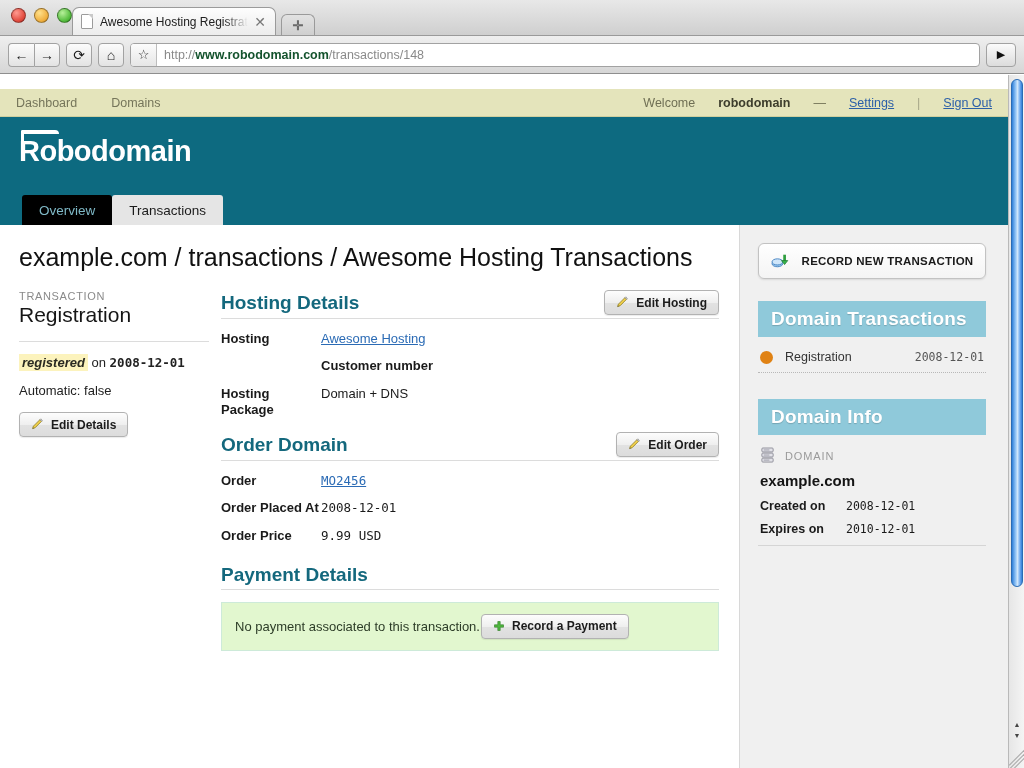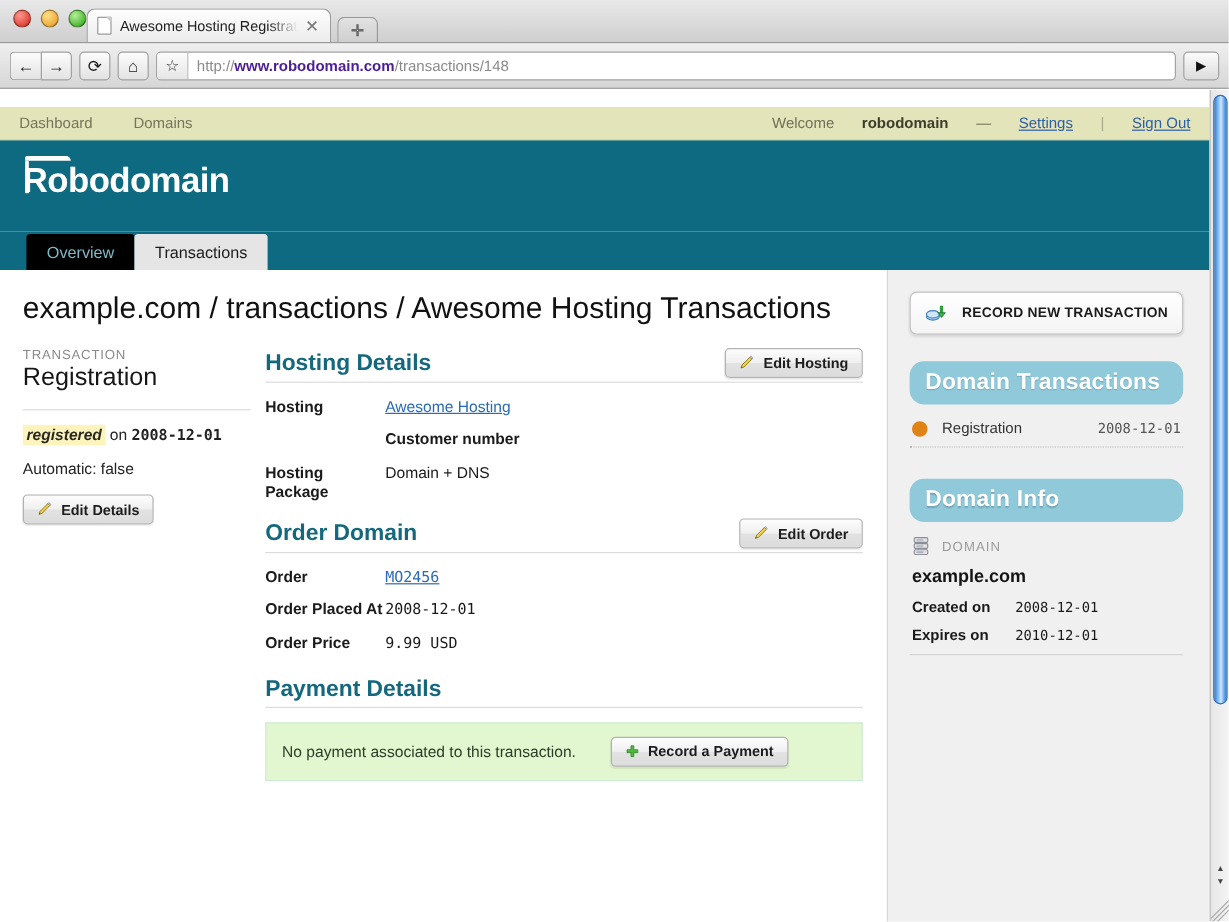--- a/index.html
+++ b/index.html
@@ -85,21 +85,21 @@
     background: #fff; border: 1px solid #a2a2a2; border-radius: 4px;
     overflow: hidden;
   }
   .star {
     width: 26px; flex: none; text-align: center; font-size: 13px; color: #333;
     background: linear-gradient(to bottom, #fcfcfc, #e6e6e6);
     border-right: 1px solid #bdbdbd; height: 100%;
     display: flex; align-items: center; justify-content: center;
   }
   .url { flex: 1; padding: 0 7px; font-size: 12.5px; color: #8a8a8a; white-space: nowrap; }
-  .url b { color: #4c1d95; font-weight: bold; }
+  .url b { color: #14532d; font-weight: bold; }
   .go {
     width: 30px; height: 24px; flex: none;
     background: linear-gradient(to bottom, #fbfbfb, #dcdcdc);
     border: 1px solid #a2a2a2; border-radius: 4px;
     display: flex; align-items: center; justify-content: center;
     font-size: 11px; color: #111;
   }
 
   
   .viewport {
@@ -194,36 +194,36 @@
   .dl { font-size: 13px; color: #1a1a1a; }
   .dl .row { display: flex; margin-bottom: 11px; align-items: flex-start; }
   .dl .dt { width: 100px; font-weight: bold; flex: none; line-height: 1.25; }
   .dl .dd { flex: 1; line-height: 1.25; }
   .dl .dd a, a.link { color: #2b6bb5; text-decoration: underline; }
   .dl .dd.bold { font-weight: bold; }
   .mono { font-family: "DejaVu Sans Mono", monospace; font-size: 12.5px; }
 
   .notice {
     background: #e2f7cf; border: 1px solid #cdead9;
-    padding: 11px 13px; display: flex; align-items: center; gap: 29px;
+    padding: 11px 13px; display: flex; align-items: center; gap: 1px;
     font-size: 13px; color: #2d3d28; margin-top: 6px;
   }
 
   
   .bigbtn {
     width: 100%; height: 36px;
     display: flex; align-items: center; justify-content: center; gap: 11px;
     background: linear-gradient(to bottom, #ffffff, #f4f4f4);
     border: 1px solid #c2c2c2; border-radius: 6px;
     font-size: 11.5px; font-weight: bold; color: #1a1a1a; letter-spacing: .02em;
     box-shadow: 0 1px 2px rgba(0,0,0,.10);
     margin-bottom: 22px;
   }
   .panelhead {
-    background: #8fc9da; border-radius: 12px;
+    background: #8fc9da; border-radius: 0;
     padding: 7px 13px; color: #fff;
     font-size: 19px; font-weight: bold;
     text-shadow: 0 1px 1px rgba(0,0,0,.18);
     margin-bottom: 9px; letter-spacing: .01em;
   }
   .txrow {
     display: flex; align-items: center; gap: 12px;
     padding: 4px 2px 8px 2px;
     border-bottom: 1px dotted #b8b8b8;
     font-size: 12.5px; color: #333;

